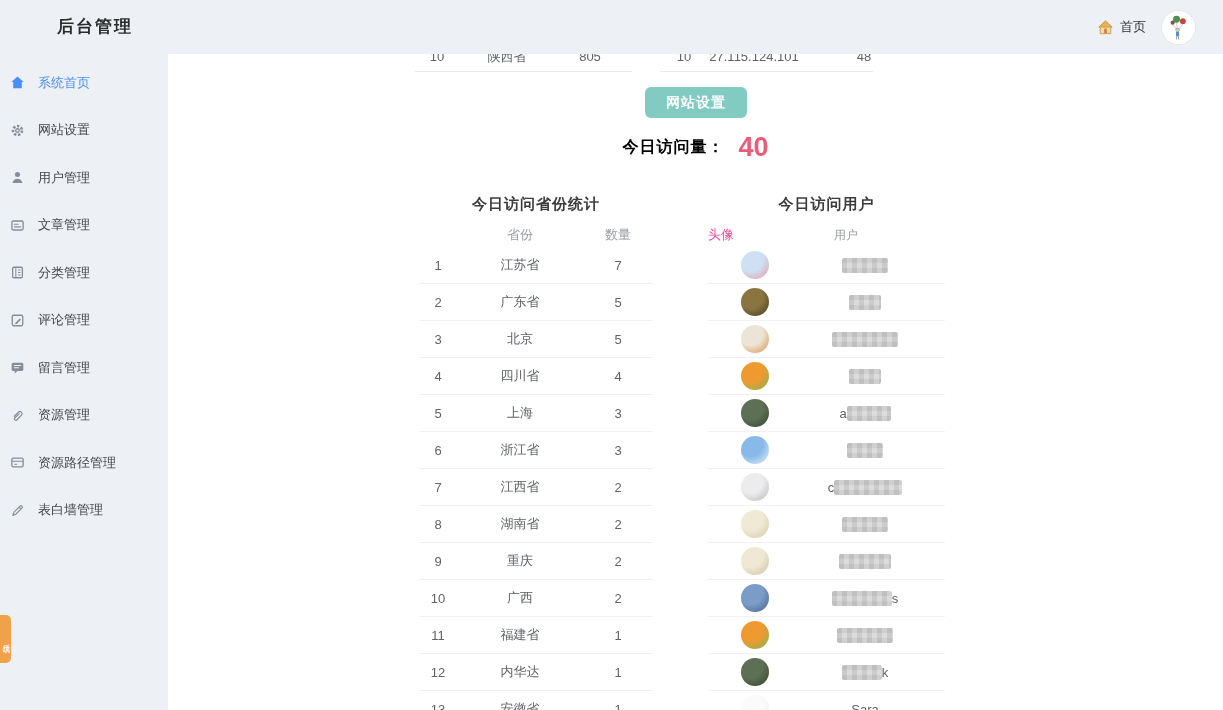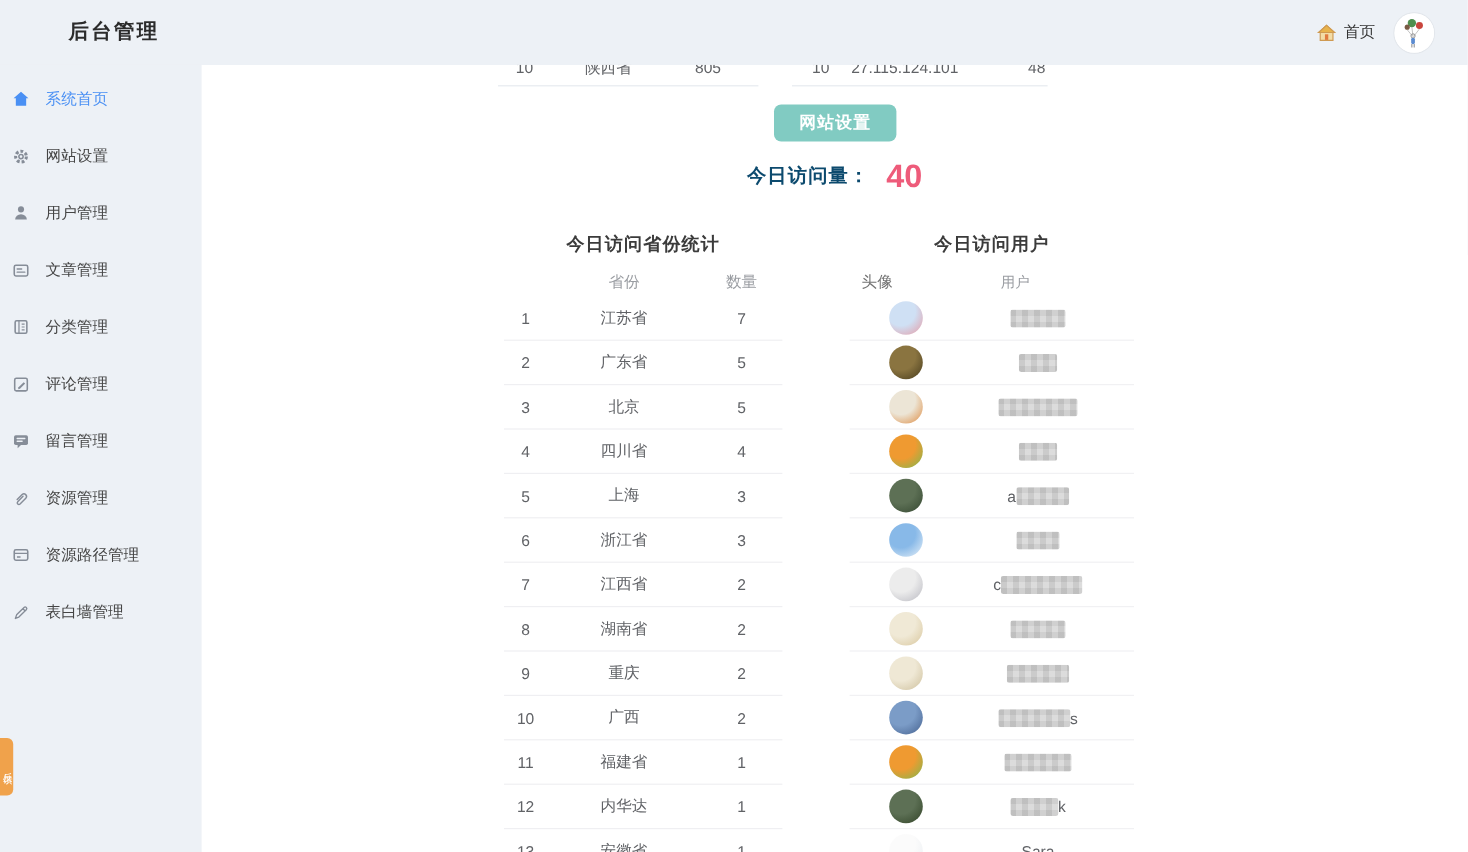--- a/index.html
+++ b/index.html
@@ -26,29 +26,29 @@
   .feedback-tag{position:absolute;left:0;top:615px;width:11px;height:48px;background:#f0a24b;border-radius:0 5px 5px 0;z-index:9;display:flex;align-items:center;justify-content:center;cursor:pointer;}
   .feedback-tag span{writing-mode:vertical-rl;font-size:8px;color:#fff;letter-spacing:2px;line-height:1;}
   
   .main{position:absolute;left:168px;top:54px;width:1217px;height:656px;background:#ffffff;overflow:hidden;}
   .cell{position:absolute;transform:translateX(-50%);font-size:13px;color:#606266;white-space:nowrap;top:-7px;height:20px;line-height:20px;}
   .part-border{position:absolute;height:0;border-bottom:1px solid #e7eaef;top:17px;}
   .pb-left{left:247px;width:217px;}
   .pb-right{left:492px;width:213px;}
   .visit-btn{position:absolute;left:477px;top:33px;width:102px;height:31px;border:none;border-radius:6px;background:#81cbc2;color:#fff;font-size:14px;font-weight:bold;font-family:inherit;letter-spacing:1px;cursor:pointer;}
   .visit-line{position:absolute;left:0;top:76px;width:1055px;height:34px;display:flex;align-items:center;justify-content:center;}
-  .visit-line .lbl{font-size:16px;font-weight:bold;color:#0c4a6e;letter-spacing:1px;}
+  .visit-line .lbl{font-size:16px;font-weight:bold;color:#000000;letter-spacing:1px;}
   .visit-line .num{font-size:27px;font-weight:bold;color:#ee5b7a;margin-left:14px;line-height:1;}
   .sec-title{position:absolute;top:139px;height:22px;line-height:22px;text-align:center;font-size:15px;font-weight:bold;color:#3b3b3b;letter-spacing:1px;}
   .st-left{left:252px;width:232px;}
   .st-right{left:540px;width:237px;}
   .cols-left{position:absolute;left:252px;top:171px;width:232px;height:20px;display:grid;grid-template-columns:36px 128px 68px;}
   .cols-left span{text-align:center;font-size:13px;color:#9a9da2;line-height:20px;}
   .cols-right{position:absolute;left:540px;top:171px;width:237px;height:20px;}
-  .cols-right .c-av{position:absolute;left:0;width:46px;text-align:center;font-size:13px;color:#737373;line-height:20px;}
+  .cols-right .c-av{position:absolute;left:0;width:46px;font-size:13px;color:#ec4899;line-height:20px;}
   .cols-right .c-us{position:absolute;left:98px;width:80px;text-align:center;font-size:12px;color:#9a9da2;line-height:20px;}
   .tbl-left{position:absolute;left:252px;top:193px;width:232px;}
   .p-row{height:36px;display:grid;grid-template-columns:36px 128px 68px;align-items:center;border-bottom:1px solid #efeff2;}
   .p-row span{text-align:center;font-size:13px;color:#606266;}
   .tbl-right{position:absolute;left:540px;top:193px;width:237px;}
   .u-row{height:36px;display:grid;grid-template-columns:94px 126px;align-items:center;border-bottom:1px solid #f1f1f3;}
   .u-av-cell{display:flex;justify-content:center;}
   .u-avatar{width:28px;height:28px;border-radius:50%;}
   .u-name-cell{display:flex;align-items:center;justify-content:center;}
   .u-name-cell .txt{font-size:13px;color:#606266;}

